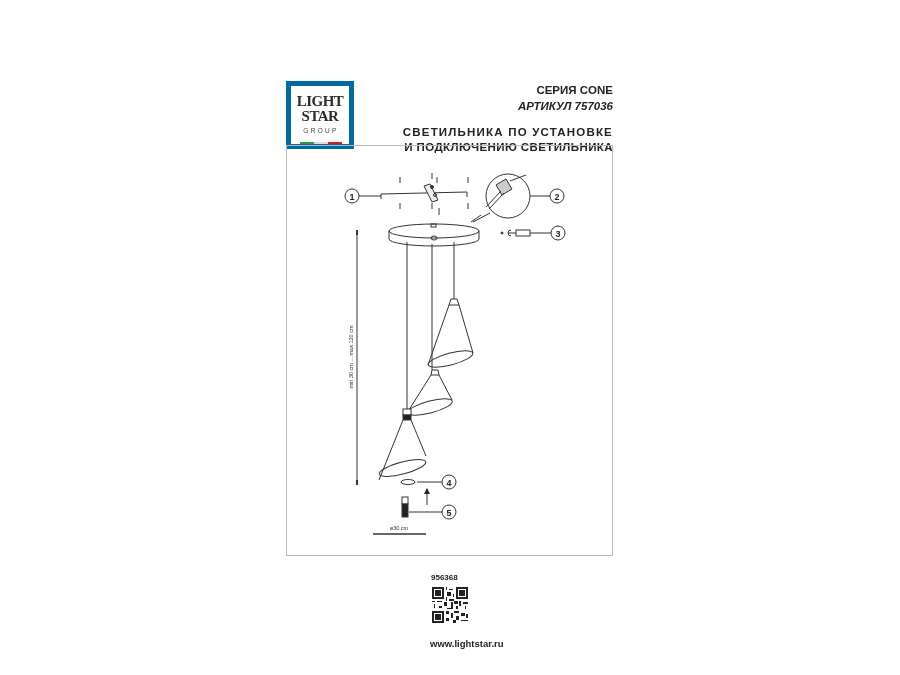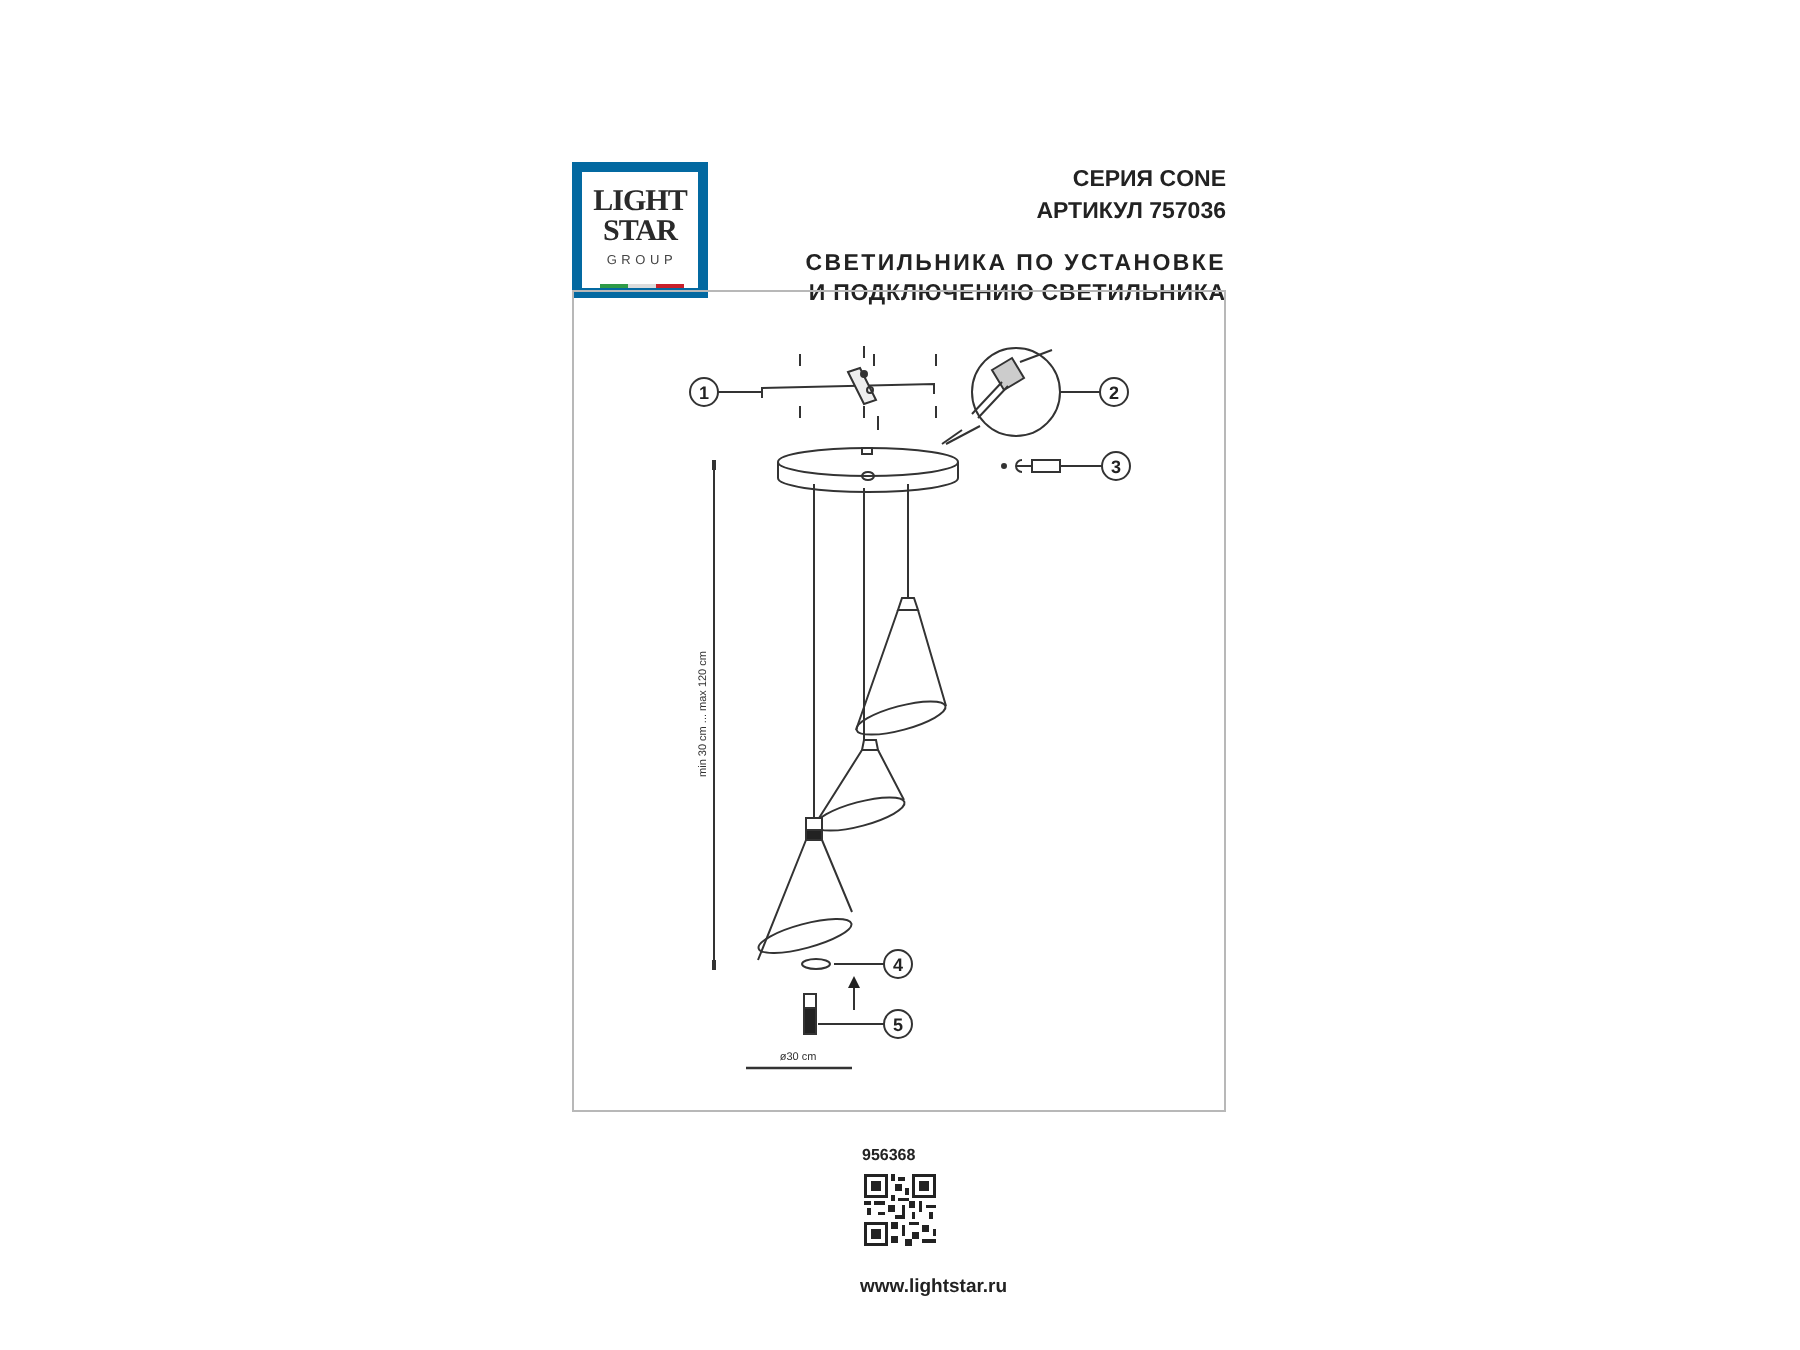--- a/index.html
+++ b/index.html
@@ -11,21 +11,21 @@
           font-family: "Liberation Serif", "DejaVu Serif", serif; font-weight: bold;
           font-size: 15px; letter-spacing: -0.5px; color: #2a2a2a; line-height: 15px; }
   .logo .l1 { top: 8px; }
   .logo .l2 { top: 23px; }
   .logo .l3 { position: absolute; left: 0; top: 41px; width: 100%; text-align: center;
           font-size: 6.5px; letter-spacing: 2.3px; color: #444; padding-left: 2px; box-sizing: border-box; }
   .logo .flag { position: absolute; left: 9px; top: 56px; width: 42px; height: 2px; display: flex; }
   .logo .flag span { flex: 1; }
   .hdr { position: absolute; right: 287px; text-align: center; font-weight: bold; color: #222; white-space: nowrap; margin-top: 44px; }
   .hdr1 { top: 40px; font-size: 11.5px; }
-  .hdr2 { top: 56px; font-size: 11.5px; }
+  .hdr2 { top: 56px; font-size: 11.5px; font-style: italic; }
   .hdr3 { top: 82px; font-size: 11.5px; letter-spacing: 1.2px; }
   .hdr4 { top: 97px; font-size: 11.5px; letter-spacing: 0.4px; }
   .frame { position: absolute; left: 286px; top: 145px; width: 327px; height: 411px;
            border: 1px solid #b8b8b8; box-sizing: border-box; }
   svg.diagram { position: absolute; left: 286px; top: 145px; }
   .art { position: absolute; left: 431px; top: 573px; font-size: 8px; font-weight: bold; color: #222; }
   .qr { position: absolute; left: 432px; top: 587px; width: 36px; height: 36px; }
   .url { position: absolute; left: 408px; top: 638px; font-size: 9.5px; font-weight: bold; color: #222; margin-left: 22px; }
   .dimtext { font-family: "Liberation Sans", "DejaVu Sans", sans-serif; }
 </style>

